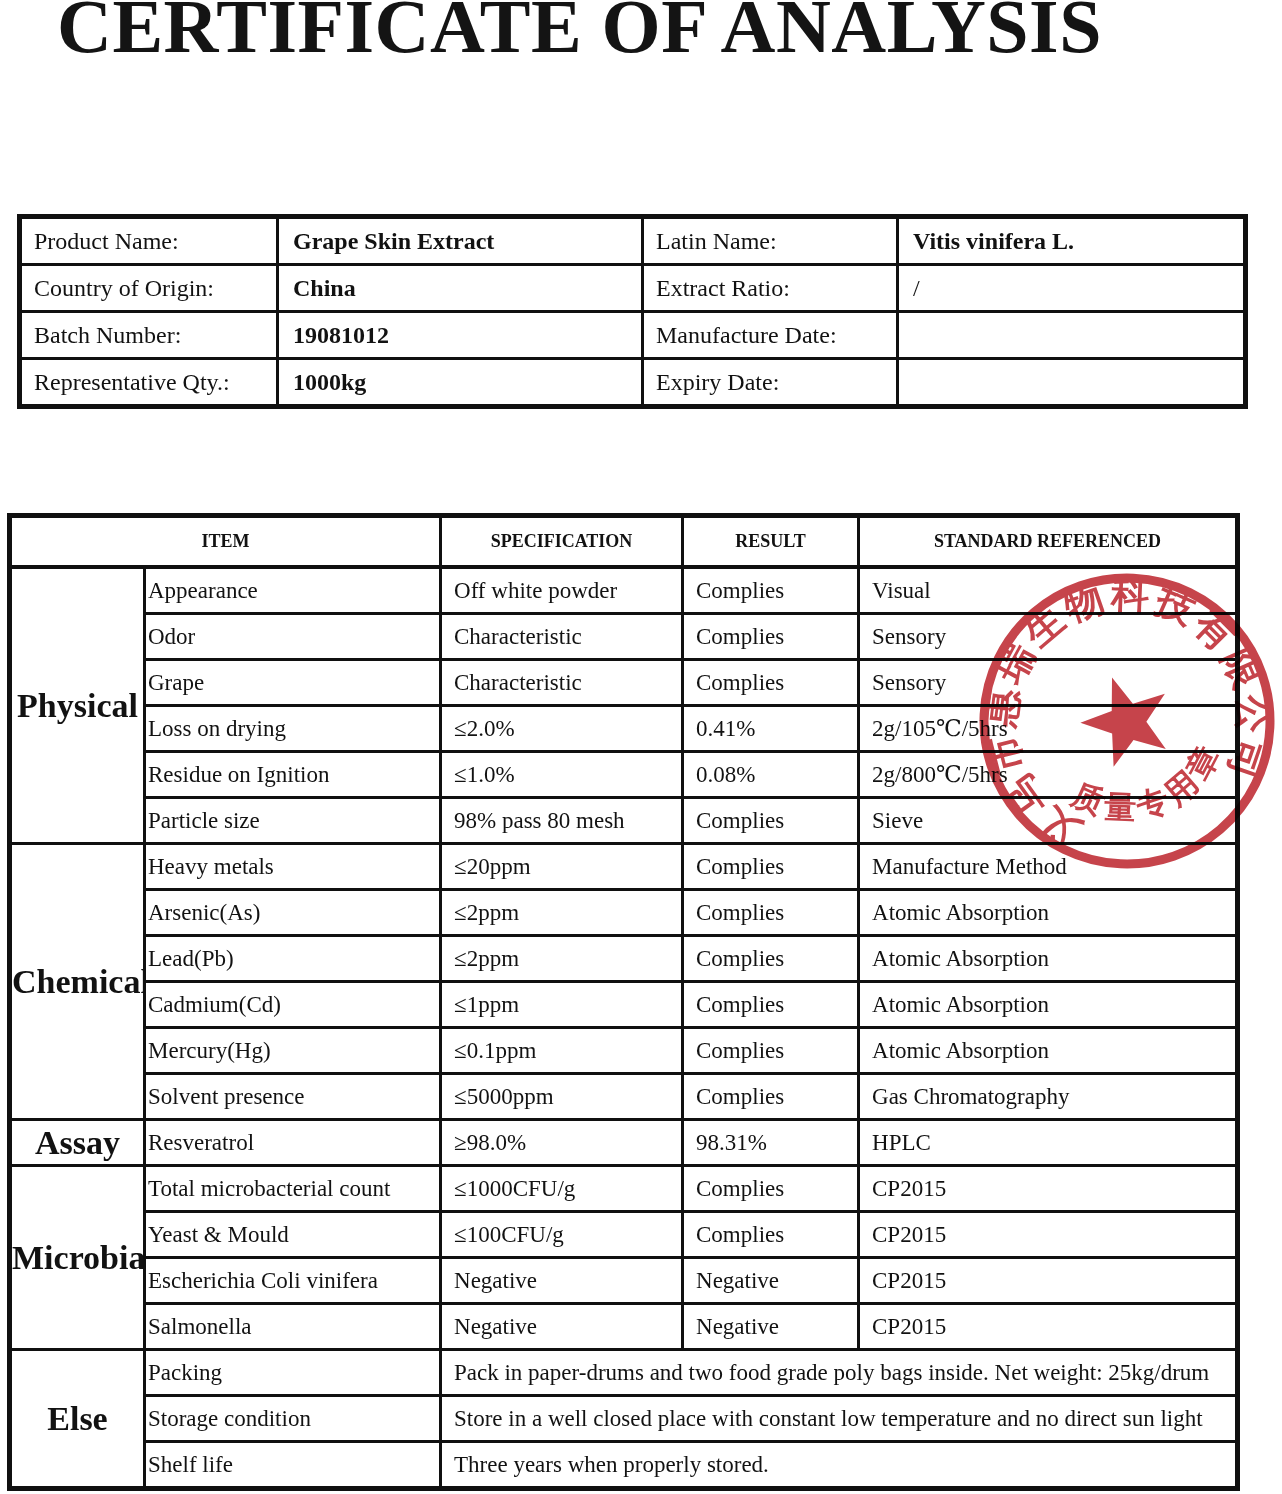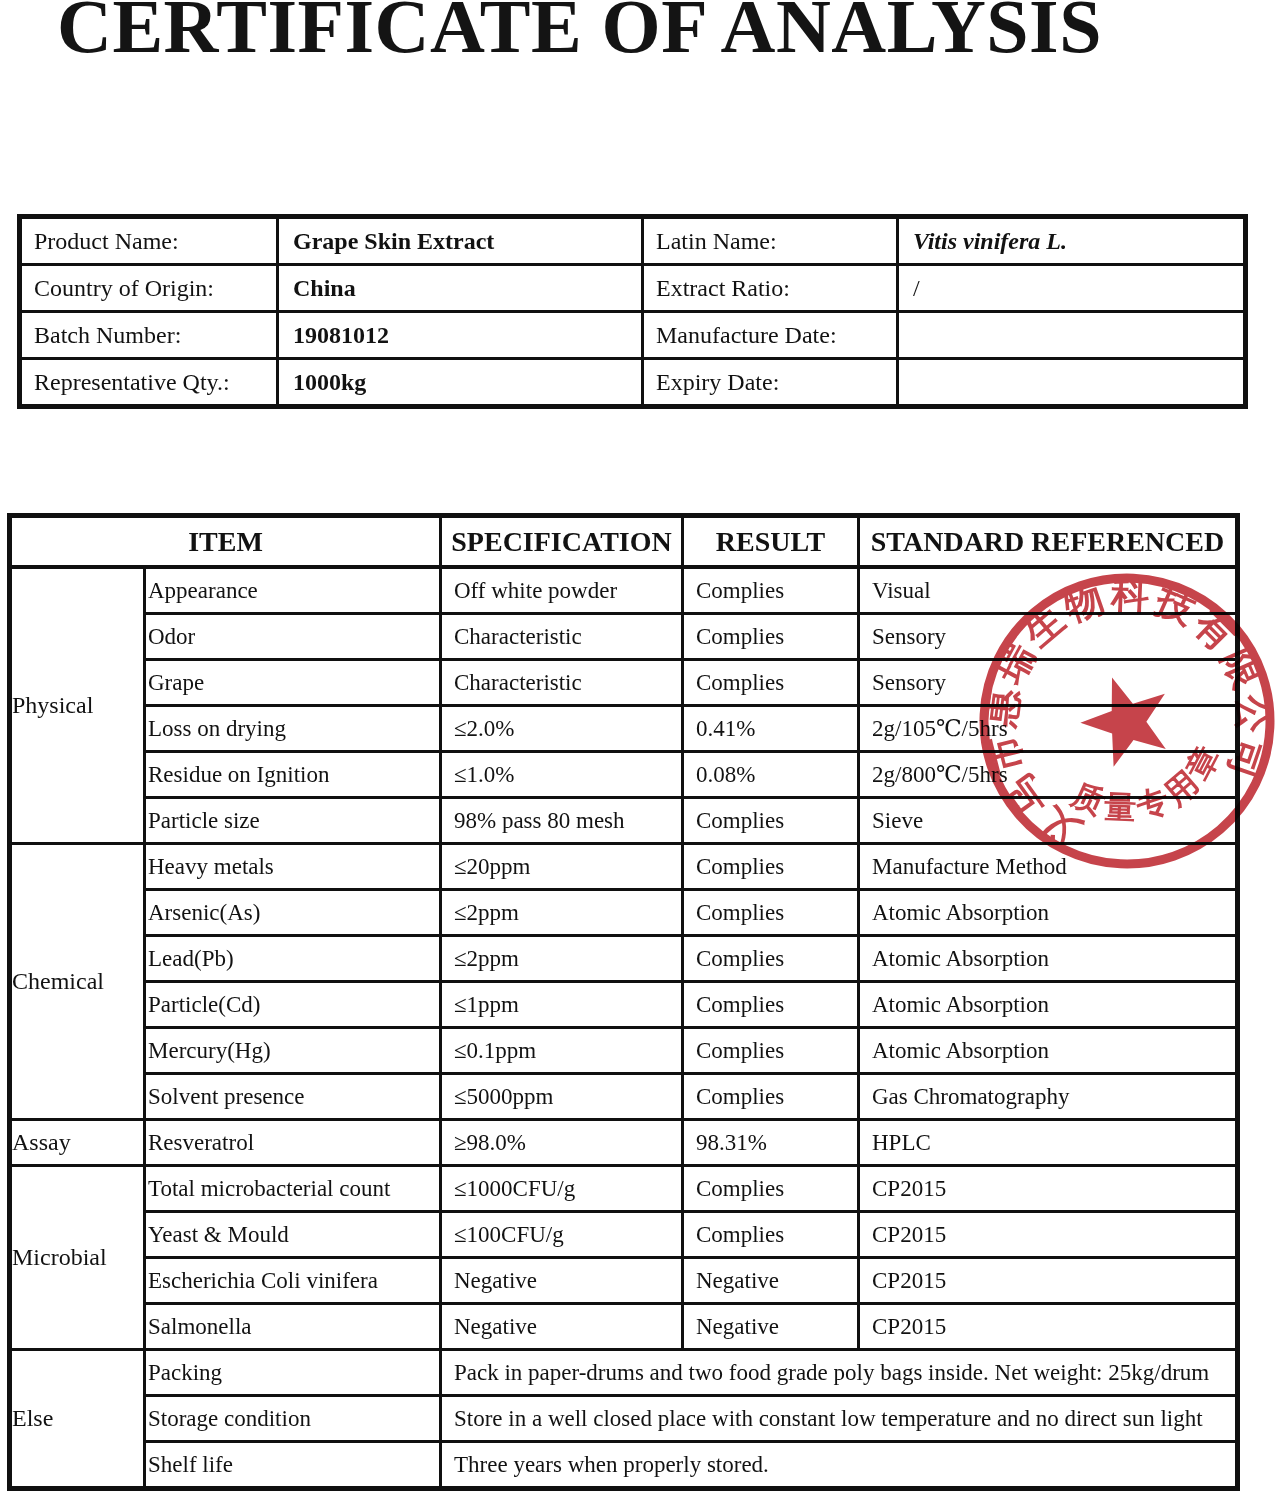--- a/index.html
+++ b/index.html
@@ -33,47 +33,48 @@
     width:1226px;
     border:5px solid #101010;
   }
   .info-table td {
     border:3px solid #101010;
     height:44px;
     font-size:24px;
     padding:0 4px 0 12px;
   }
   .info-table td.val { font-weight:bold; padding-left:14px; }
-  .info-table td.val.italic { font-style:italic; }
+  .info-table td.val.italic { }
   .info-table td.val.plain { font-weight:normal; }
 
   
   .spec-table {
     position:absolute; left:7px; top:513px;
     width:1228px;
     border:5px solid #101010;
   }
   .spec-table th {
     border:3px solid #101010;
     border-bottom:4px solid #101010;
     height:47px;
-    font-size:28px;
+    font-size:18px;
     font-weight:bold;
     text-align:center;
     padding:0;
   }
   .spec-table td {
     border:3px solid #101010;
     height:43px;
     font-size:23px;
     padding:0 4px 0 12px;
   }
   .spec-table td.group-cell {
-    font-size:24px;
-    font-weight:normal;
+    font-size:34px;
+    font-weight:bold;
+    text-align:center;
     padding:0;
   }
   .spec-table td.item-cell { padding-left:2px; }
 
   
   .stamp {
     position:absolute;
     left:957px; top:551px;
     width:340px; height:340px;
     mix-blend-mode:multiply;
@@ -196,21 +197,21 @@
           <td>Complies</td>
           <td>Atomic Absorption</td>
         </tr>
         <tr>
           <td class="item-cell">Lead(Pb)</td>
           <td>≤2ppm</td>
           <td>Complies</td>
           <td>Atomic Absorption</td>
         </tr>
         <tr>
-          <td class="item-cell">Particle(Cd)</td>
+          <td class="item-cell">Cadmium(Cd)</td>
           <td>≤1ppm</td>
           <td>Complies</td>
           <td>Atomic Absorption</td>
         </tr>
         <tr>
           <td class="item-cell">Mercury(Hg)</td>
           <td>≤0.1ppm</td>
           <td>Complies</td>
           <td>Atomic Absorption</td>
         </tr>

